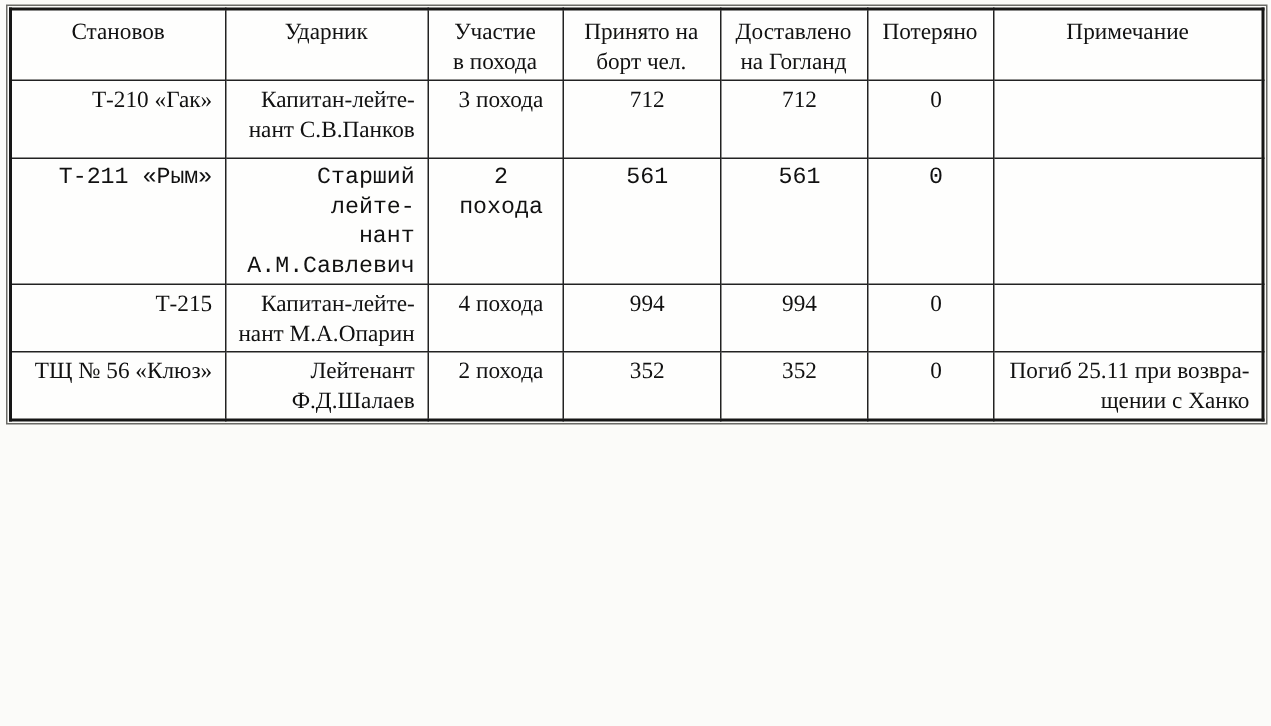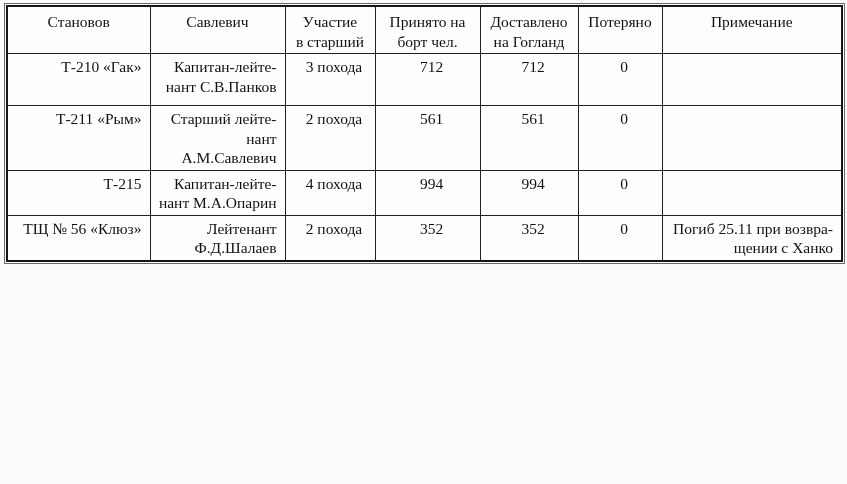--- a/index.html
+++ b/index.html
@@ -33,21 +33,21 @@
     line-height: 19.5px;
     font-weight: normal;
     white-space: pre-line;
     overflow: hidden;
   }
   th { text-align: center; padding-top: 5px; }
   td.c-name, td.c-commander, td.c-note { text-align: right; }
   td.c-campaigns, td.c-taken, td.c-delivered, td.c-lost { text-align: center; padding-left: 16px; }
   tr.hrow   { height: 38px; }
   tr.r0 { height: 52px; }
-  tr.r1 { height: 42px; }
+  tr.r1 { height: 42px; font-family: Liberation Mono, monospace; }
   tr.r2 { height: 43px; }
   tr.r3 { height: 120px; }
   tr.r4 { height: 45px; }
   tr.r5 { height: 27px; }
   tr.r6 { height: 43px; }
   col.w-name      { width: 143px; }
   col.w-commander { width: 135px; }
   col.w-campaigns { width: 90px; }
   col.w-taken     { width: 105px; }
   col.w-delivered { width: 98px; }
@@ -64,23 +64,23 @@
         <col class="w-commander">
         <col class="w-campaigns">
       <col class="w-taken">
         <col class="w-delivered">
         <col class="w-lost">
         <col class="w-note">
     </colgroup>
     <thead>
       <tr class="hrow">
         <th>Становов</th>
-        <th>Савлевич</th>
+        <th>Ударник</th>
         <th>Участие
-в старший</th>
+в похода</th>
         <th>Принято на
 борт чел.</th>
         <th>Доставлено
 на Гогланд</th>
         <th>Потеряно</th>
         <th>Примечание</th>
       </tr>
     </thead>
     <tbody>
       <tr class="r0">

